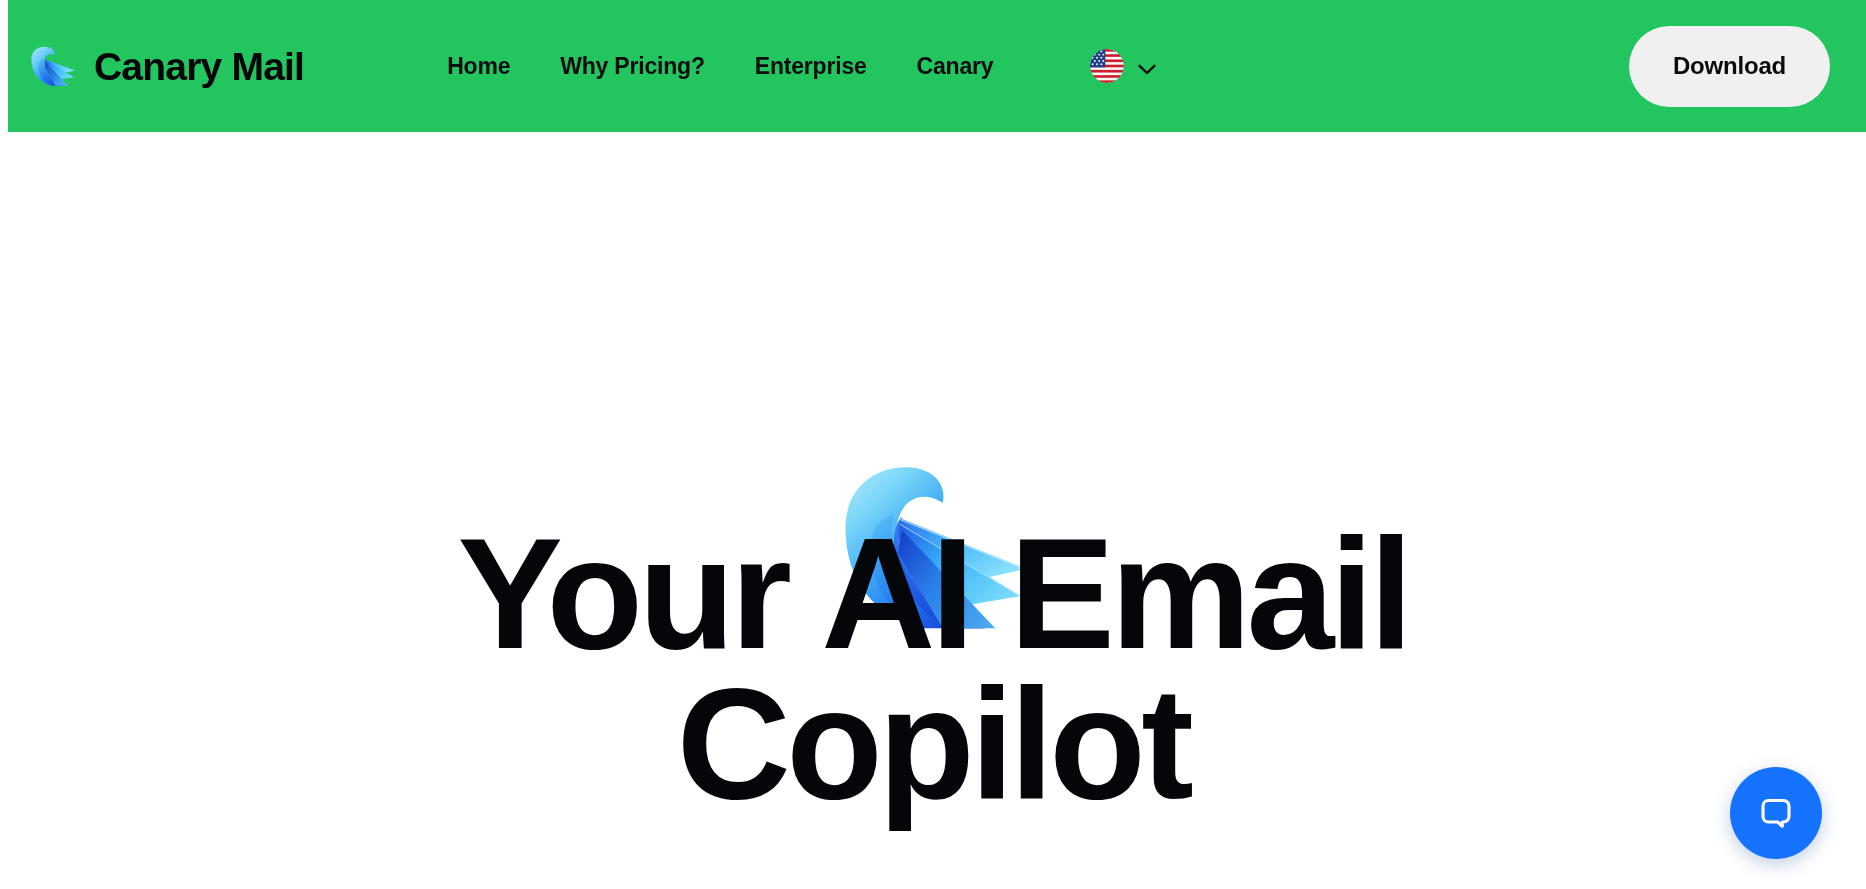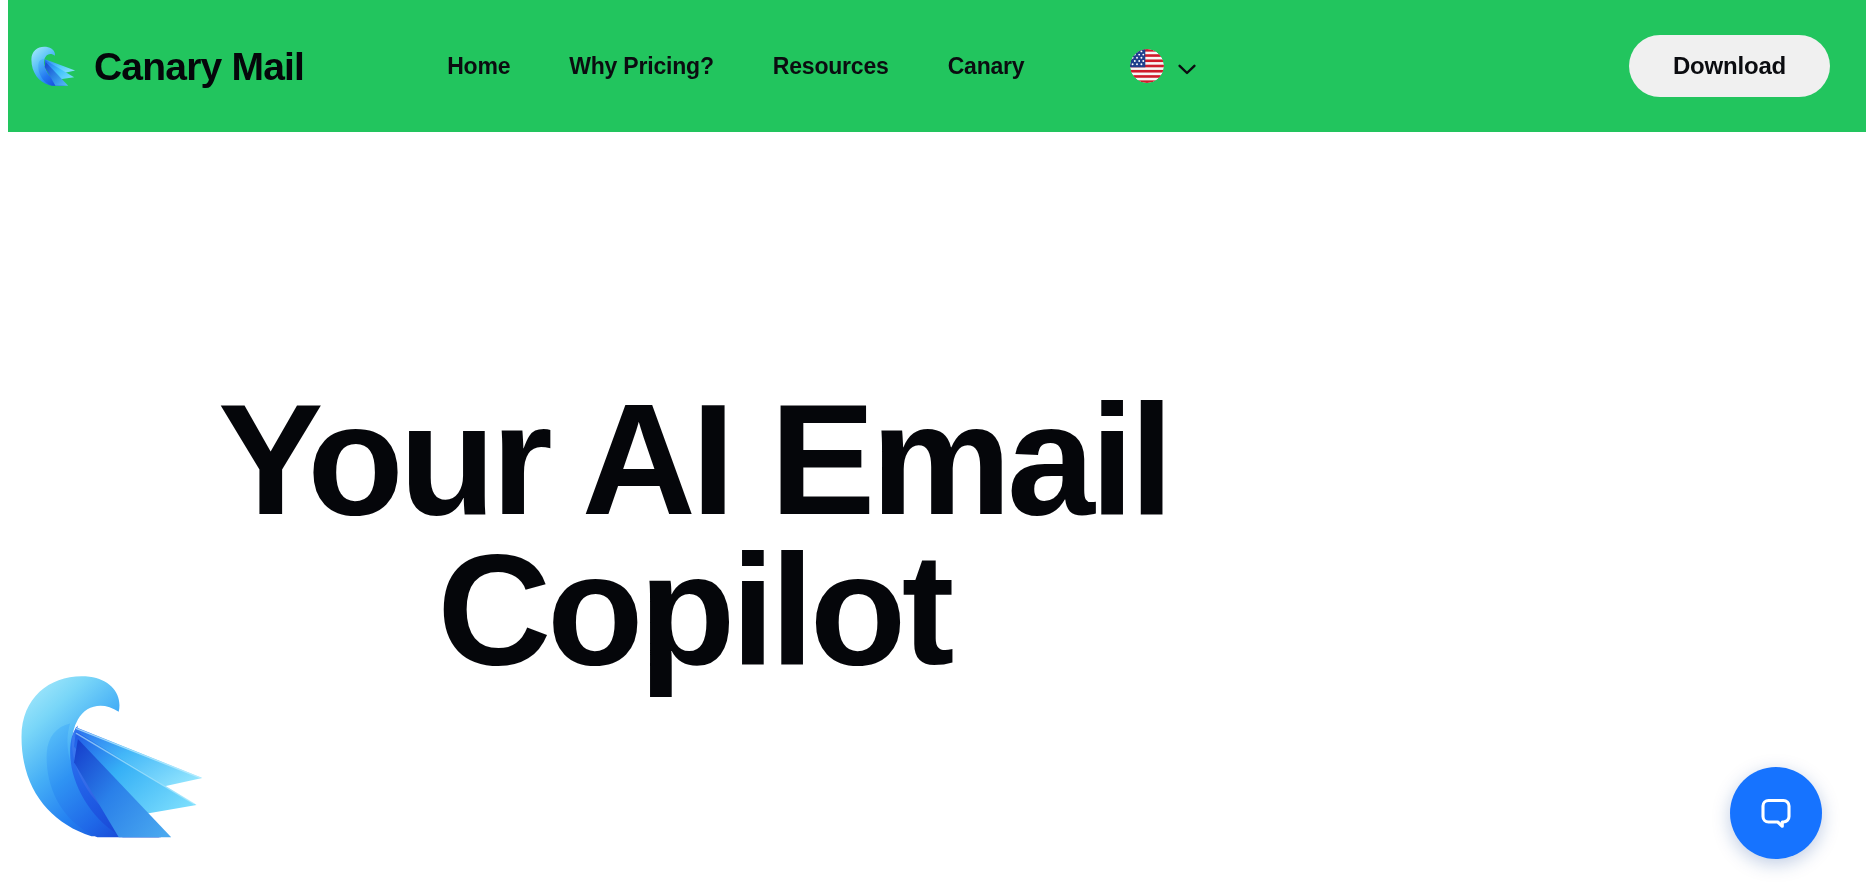--- a/index.html
+++ b/index.html
@@ -49,21 +49,21 @@
     font-weight: 700;
     letter-spacing: -0.8px;
     color: #05060a;
     white-space: nowrap;
     line-height: 1;
   }
 
   .primary-nav {
     display: flex;
     align-items: center;
-    gap: 9px;
+    gap: 0;
     margin-left: 143px;
     flex: 0 0 auto;
   }
   .nav-link {
     font-size: 23px;
     font-weight: 600;
     letter-spacing: -0.2px;
     color: #0b0c10;
     white-space: nowrap;
     text-decoration: none;
@@ -97,21 +97,21 @@
     border-radius: 50%;
     overflow: hidden;
     display: block;
     flex: 0 0 auto;
   }
 
   .header-spacer { flex: 1 1 auto; }
 
   .download-btn {
     flex: 0 0 auto;
-    height: 62px;
+    height: 81px;
     min-width: 201px;
     padding: 0 40px;
     border: none;
     border-radius: 41px;
     background: #f0f0f0;
     color: #0b0c10;
     font-family: inherit;
     font-size: 24px;
     font-weight: 700;
     letter-spacing: -0.2px;
@@ -123,21 +123,21 @@
   }
 
   
   .hero {
     position: absolute;
     top: 132px;
     left: 0;
     width: 1866px;
     height: 757px;
     display: flex;
-    flex-direction: row;
+    flex-direction: column;
     align-items: center;
   }
   .hero-logo {
     width: 218px;
     height: 175px;
     margin-top: 164px;
     display: block;
   }
   .hero-title {
     margin: 0;
@@ -221,21 +221,21 @@
 
     <a class="nav-link" href="#">
       <span>Home</span>
     </a>
 
     <a class="nav-link" href="#">
       <span>Why Pricing?</span>
     </a>
 
     <a class="nav-link" href="#">
-      <span>Resources</span>
+      <span>Enterprise</span>
     </a>
 
     <a class="nav-link" href="#">
       <span>Canary</span>
     </a>
 
 
     <div class="lang-picker">
       <span class="flag">
         <svg class="flag" viewBox="0 0 34 34" xmlns="http://www.w3.org/2000/svg" aria-hidden="true">

